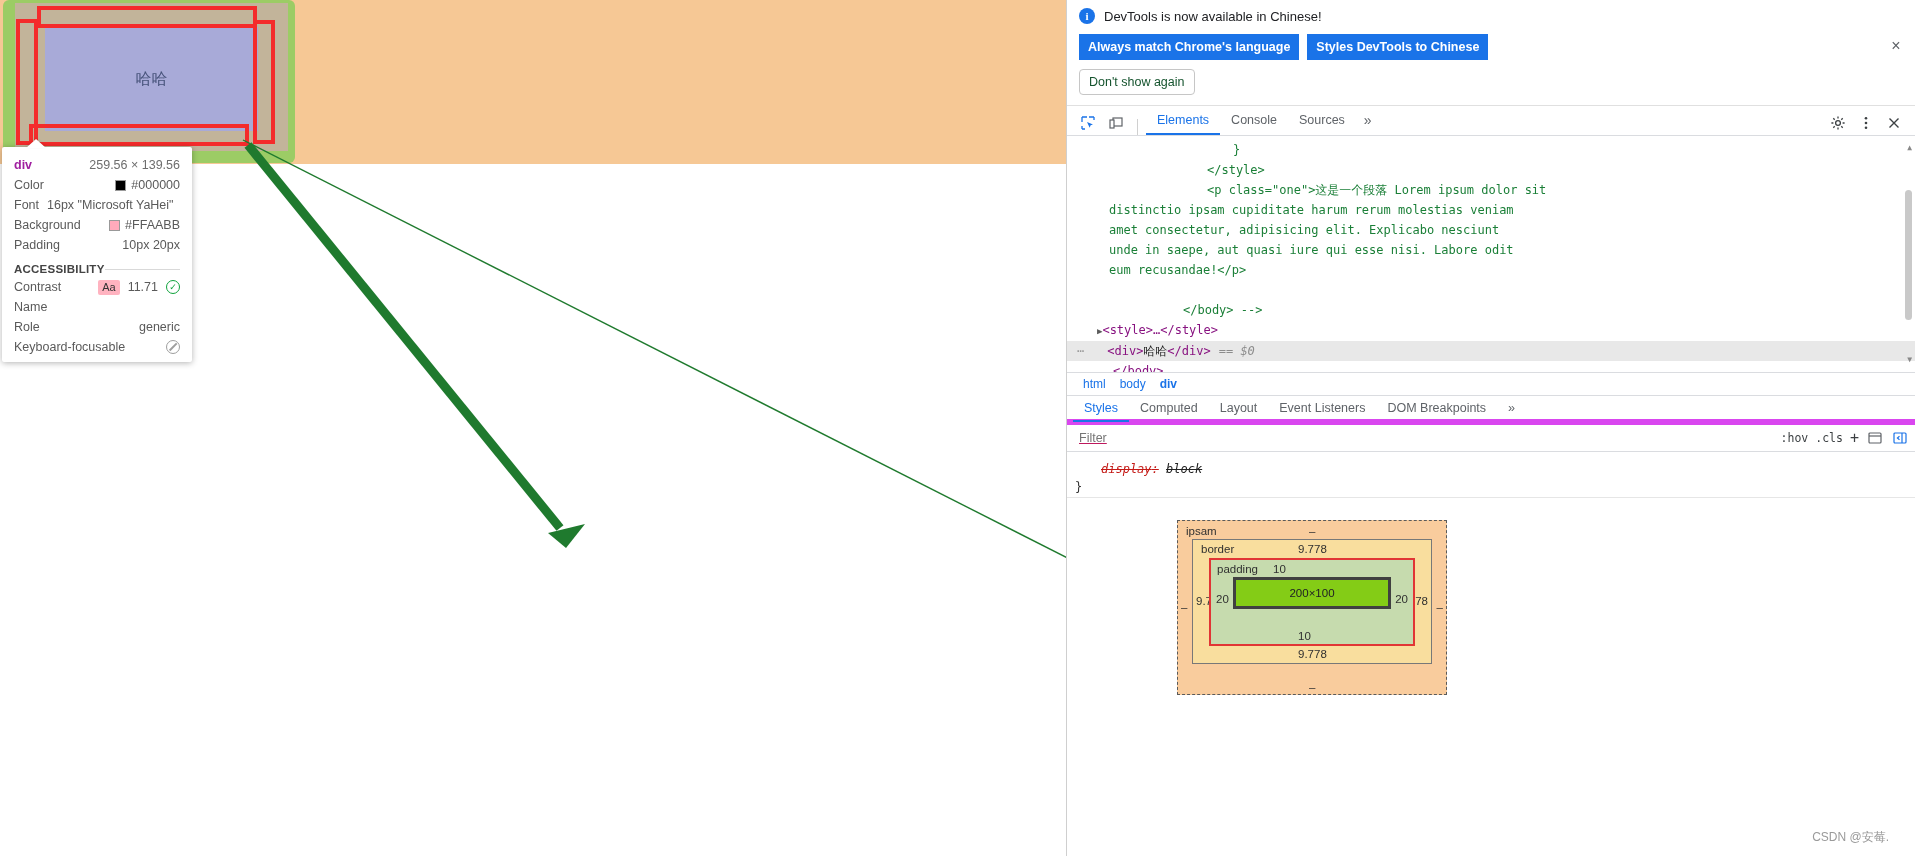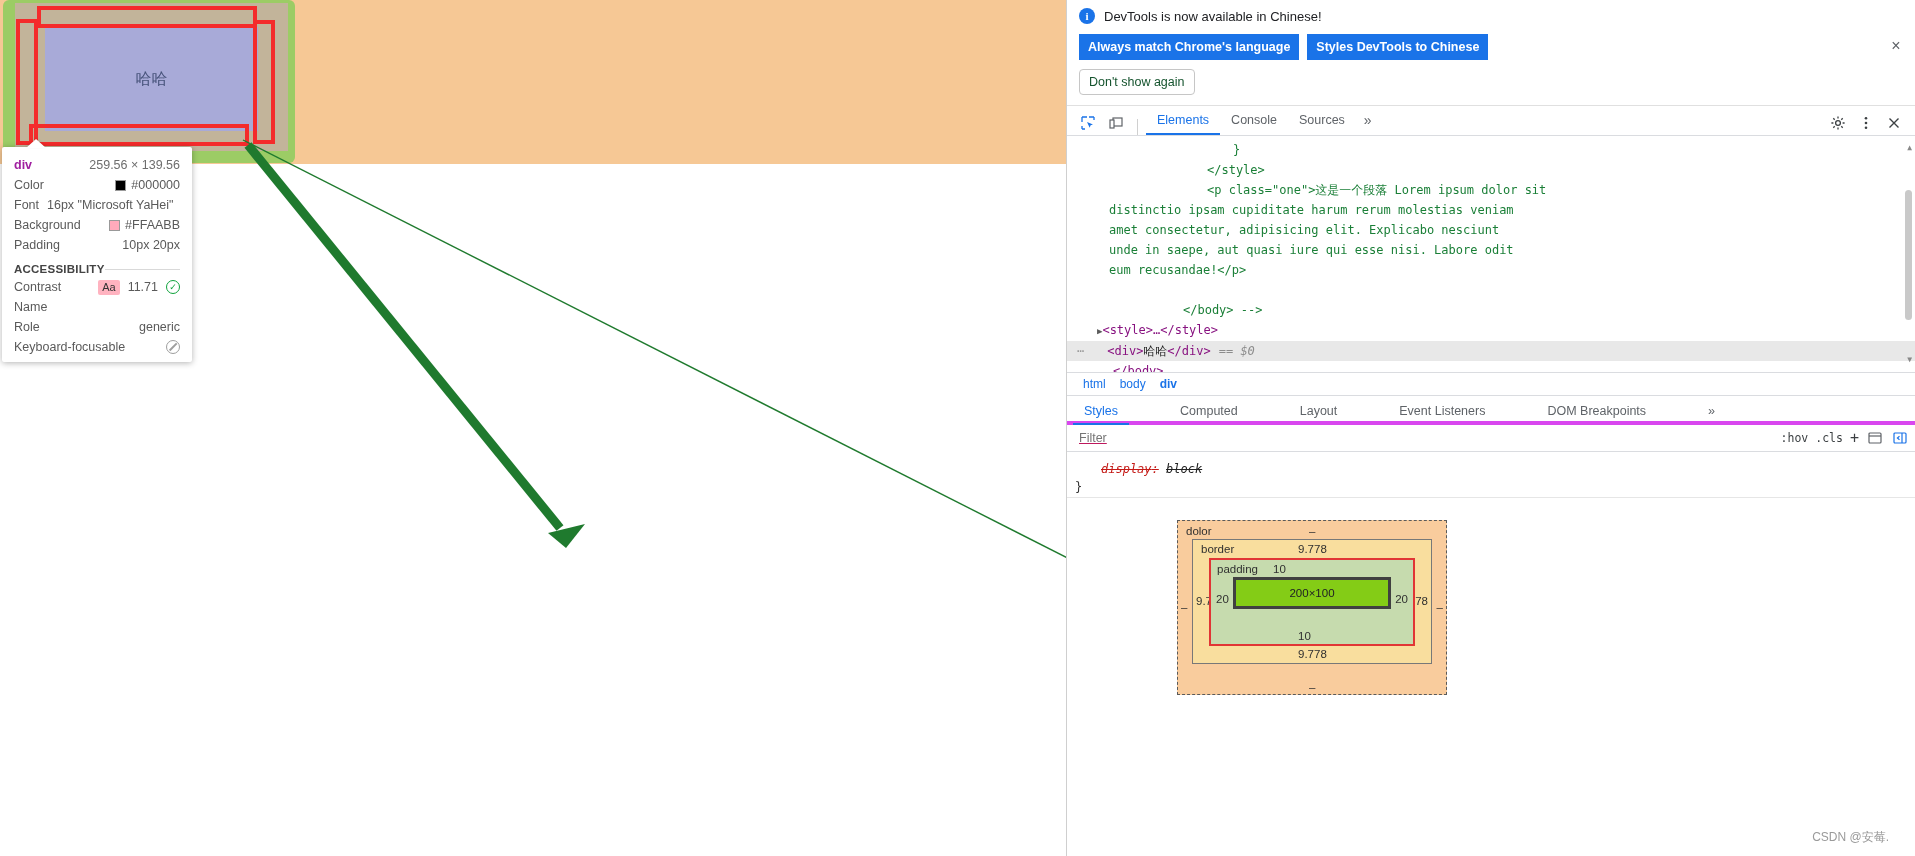--- a/index.html
+++ b/index.html
@@ -165,23 +165,22 @@
 
   .breadcrumb {
     display:flex; align-items:center; gap: 2px; height: 24px;
     border-top: 1px solid #dadce0; border-bottom: 1px solid #dadce0;
     padding-left: 10px; font-size: 12px;
   }
   .crumb { color:#1a73e8; padding: 0 6px; cursor:pointer; }
   .crumb.cur { color:#1a73e8; font-weight:600; }
 
   .styles-tabs {
-    display:flex; align-items:flex-start; height: 29px; border-bottom: 4px solid #d946ef;
+    display:flex; align-items:center; height: 29px; border-bottom: 6px solid #d946ef;
     padding-left: 6px;
-    gap: 40px;
   }
   .st-tab { padding: 0 11px; height:29px; display:flex; align-items:center; font-size:12.5px; color:#5f6368; cursor:pointer;}
   .st-tab.active { color:#1a73e8; box-shadow: inset 0 -2px 0 #1a73e8; }
 
   .filter-bar {
     display:flex; align-items:center; height: 27px; border-bottom:1px solid #dadce0;
     padding: 0 6px 0 10px; gap: 7px;
   }
   .filter-input {
     flex: 1; border:none; outline:none; font-size: 12.5px; color:#be185d;
@@ -431,21 +430,21 @@
       <div style="margin-left:26px">
         <span class="sr-strike">display</span><span class="sr-strike">:</span>
         <span class="sr-val">block</span>
       </div>
       <div>}</div>
     </div>
 
     <div class="boxmodel-wrap">
       <div class="bm">
         <div class="bm-margin">
-          <span class="bm-label">dolor</span>
+          <span class="bm-label">ipsam</span>
           <span class="bm-num" style="left:131px; top:4px;">–</span>
           <span class="bm-num" style="left:3px; top:80px;">–</span>
           <span class="bm-num" style="right:3px; top:80px;">–</span>
           <span class="bm-num" style="left:131px; bottom:1px;">–</span>
 
           <div class="bm-border">
             <span class="bm-label">border</span>
             <span class="bm-num" style="left:105px; top:3px;">9.778</span>
             <span class="bm-num" style="left:3px; top:55px;">9.778</span>
             <span class="bm-num" style="right:3px; top:55px;">9.778</span>

